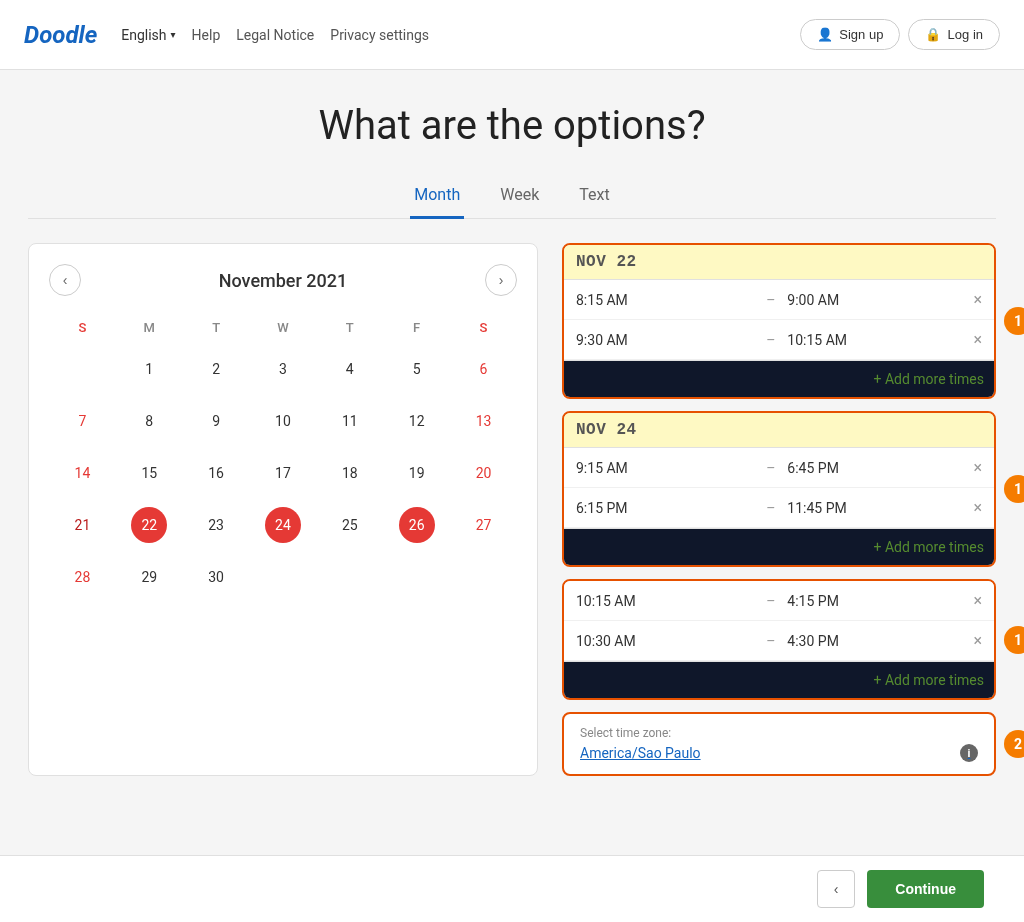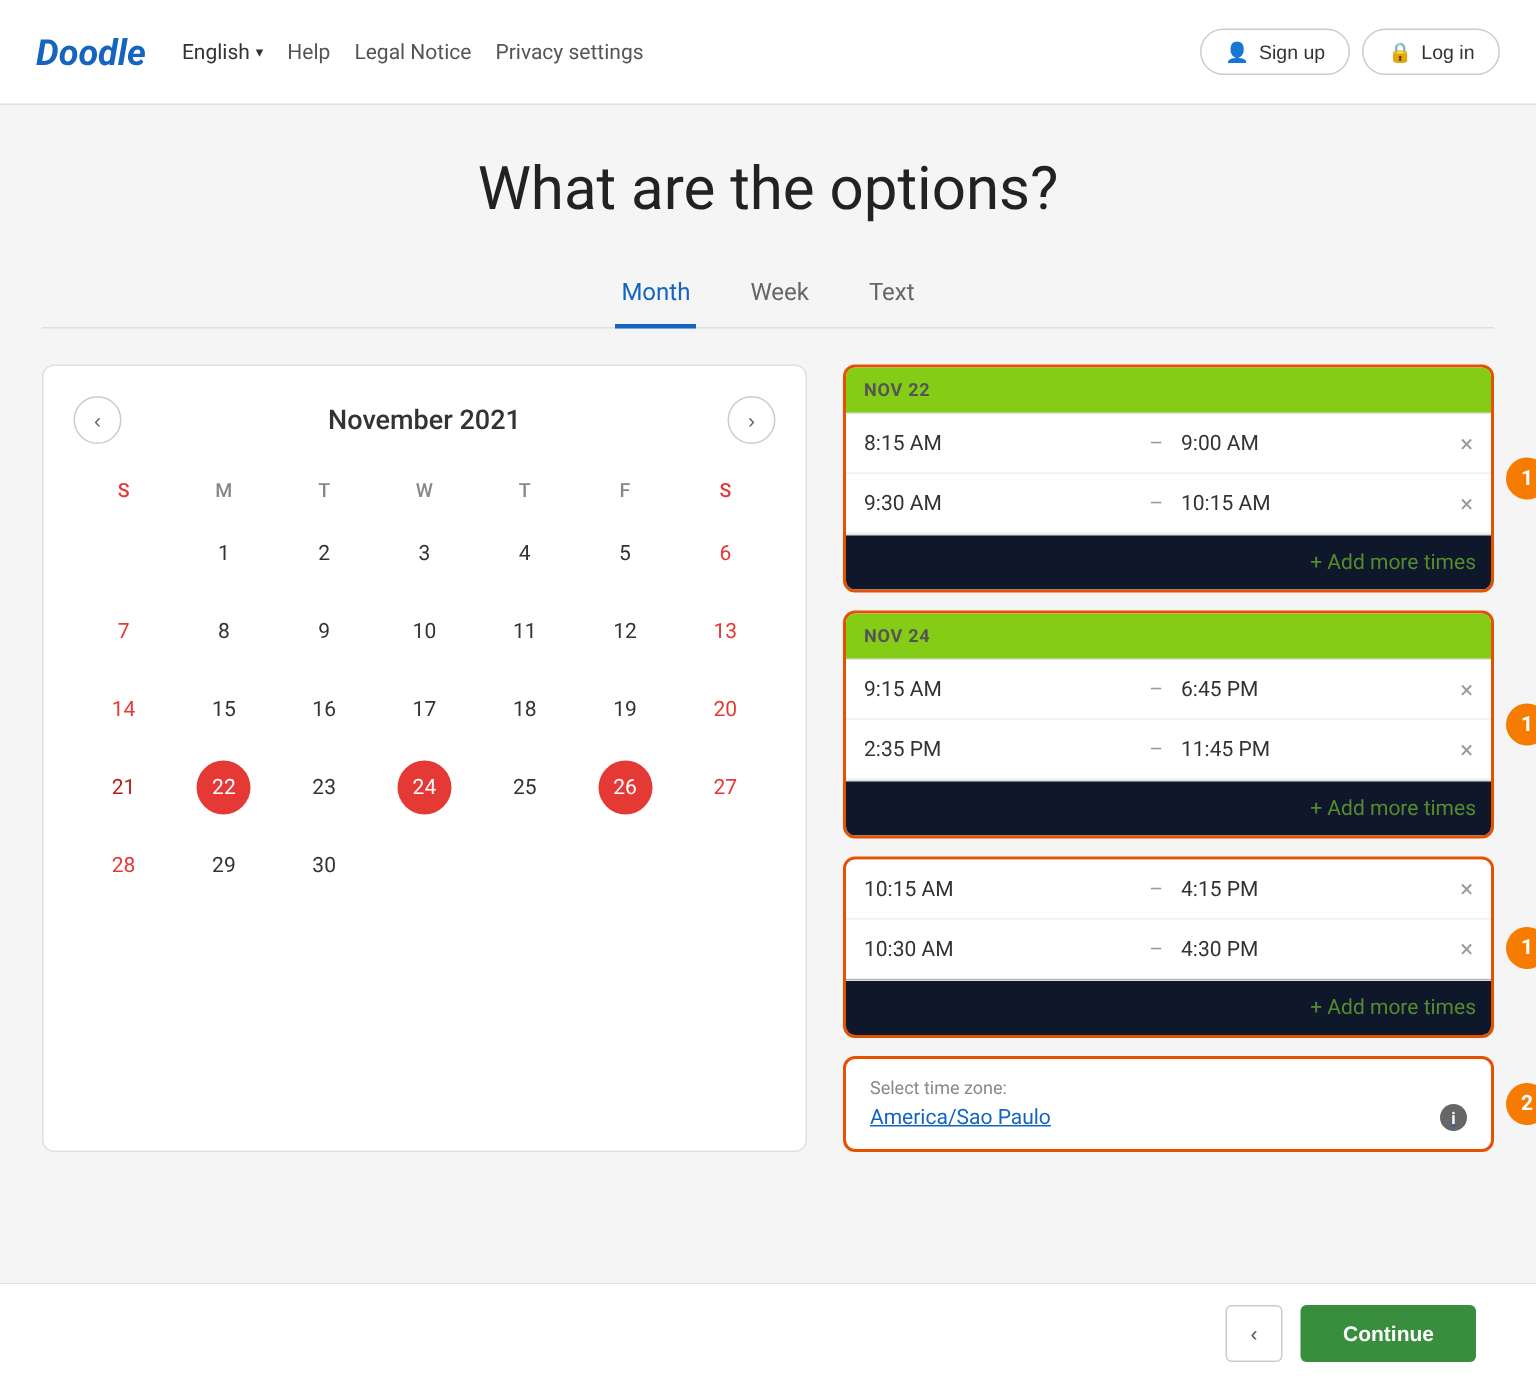--- a/index.html
+++ b/index.html
@@ -38,21 +38,21 @@
     .cal-grid th.sunday, .cal-grid th.saturday { color: #e53935; }
     .cal-grid td { text-align: center; padding: 8px 4px; font-size: 14px; color: #333; cursor: pointer; }
     .day-cell { width: 36px; height: 36px; display: inline-flex; align-items: center; justify-content: center; border-radius: 50%; }
     .day-cell.selected { background: #e53935; color: #fff; }
 
     
     .right-panel { flex: 1; display: flex; flex-direction: column; gap: 12px; }
 
     
     .date-block { border: 2px solid #e65100; border-radius: 8px; overflow: hidden; }
-    .date-header { background: #84cc16; padding: 8px 12px; font-size: 12px; font-weight: 700; color: #555; letter-spacing: 0.5px; border-bottom: 1px solid #e0e0e0; }
+    .date-header { background: #fef9c3; padding: 8px 12px; font-size: 16px; font-weight: 700; color: #555; letter-spacing: 0.5px; border-bottom: 1px solid #e0e0e0; font-family: Liberation Mono, monospace; }
     .time-rows { background: #fff; }
     .time-row { display: flex; align-items: center; padding: 10px 12px; border-bottom: 1px solid #f0f0f0; gap: 8px; }
     .time-val { font-size: 14px; color: #333; flex: 1; }
     .time-dash { color: #999; margin: 0 4px; }
     .time-remove { color: #999; cursor: pointer; font-size: 16px; margin-left: auto; }
     .add-more { background: #0f172a; padding: 10px; text-align: right; color: #558b2f; font-size: 14px; cursor: pointer; border-top: 1px solid #e0e0e0; }
 
     
     .badge { position: absolute; right: -40px; top: 50%; transform: translateY(-50%); width: 28px; height: 28px; background: #f57c00; color: #fff; border-radius: 50%; display: flex; align-items: center; justify-content: center; font-size: 14px; font-weight: 700; }
 
@@ -200,21 +200,21 @@
           <div class="date-block">
             <div class="date-header">NOV 24</div>
             <div class="time-rows">
               <div class="time-row">
                 <span class="time-val">9:15 AM</span>
                 <span class="time-dash">–</span>
                 <span class="time-val">6:45 PM</span>
                 <span class="time-remove">×</span>
               </div>
               <div class="time-row">
-                <span class="time-val">2:35 PM</span>
+                <span class="time-val">6:15 PM</span>
                 <span class="time-dash">–</span>
                 <span class="time-val">11:45 PM</span>
                 <span class="time-remove">×</span>
               </div>
             </div>
             <div class="add-more">+ Add more times</div>
           </div>
           <div class="badge" style="right: -36px; position: absolute; top: 50%; transform: translateY(-50%);">1</div>
         </div>
         <div class="date-block-wrapper">

